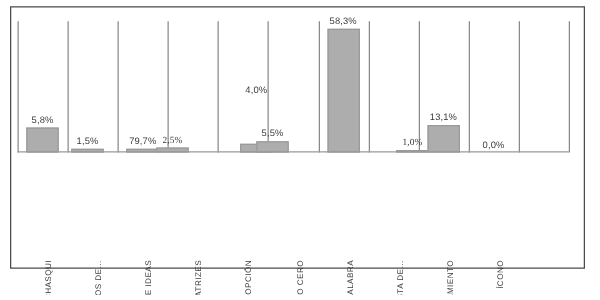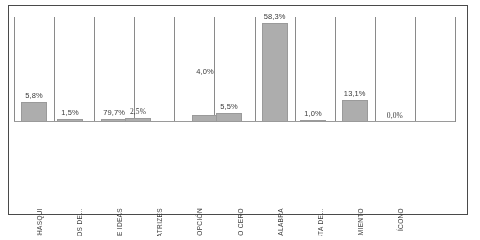--- a/index.html
+++ b/index.html
@@ -145,37 +145,37 @@
           <div class="bar" title="CUADERNOS H DE IDEAS 2,0%" style="height: 3.3871px;"></div>
         </div>
         <div class="bar-column" style="left: 104px; width: 40.0909px; font-family: Liberation Serif, serif;">
           <div class="value-label">2,5%</div>
           <div class="bar" title="MATRIZES 2,5%" style="height: 4.23387px;"></div>
         </div>
         <div class="bar-column" style="left: 171px; width: 40.0909px; gap: 37px;">
           <div class="value-label">4,0%</div>
           <div class="bar" title="OPCIÓN 4,0%" style="height: 6.77419px;"></div>
         </div>
-        <div class="bar-column" style="left: 200px; width: 30px; margin-top: 20px;">
+        <div class="bar-column" style="left: 189px; width: 30px; margin-top: 20px;">
           <div class="value-label">5,5%</div>
           <div class="bar" title="PUNTO CERO 5,5%" style="height: 9.31452px;"></div>
         </div>
         <div class="bar-column" style="left: 240.545px; width: 40.0909px;">
           <div class="value-label">58,3%</div>
           <div class="bar" title="RAZÓN Y PALABRA 58,3%" style="height: 98.7339px;"></div>
         </div>
-        <div class="bar-column" style="left: 279px; width: 40.0909px;">
+        <div class="bar-column" style="left: 296px; width: 40.0909px; font-family: Liberation Serif, serif;">
           <div class="value-label">1,0%</div>
           <div class="bar" title="REVISTA DE… 1,0%" style="height: 1.69355px;"></div>
         </div>
         <div class="bar-column" style="left: 320.727px; width: 40.0909px;">
           <div class="value-label">13,1%</div>
           <div class="bar" title="SIGNO Y PENSAMIENTO 13,1%" style="height: 22.1855px;"></div>
         </div>
-        <div class="bar-column" style="left: 360.818px; width: 40.0909px; font-family: Liberation Serif, serif;">
+        <div class="bar-column" style="left: 360.818px; width: 40.0909px;">
           <div class="value-label">0,0%</div>
           <div class="bar zero-bar" title="ÍCONO 0,0%" style="height: 0px;"></div>
         </div>
       </div>
   </div>
 
   <div class="axis-baseline"></div>
 
   <div class="labels-layer" id="labels">
       <div class="cat-label" style="left: 23.0455px; top: 84px;">CHASQUI</div>

